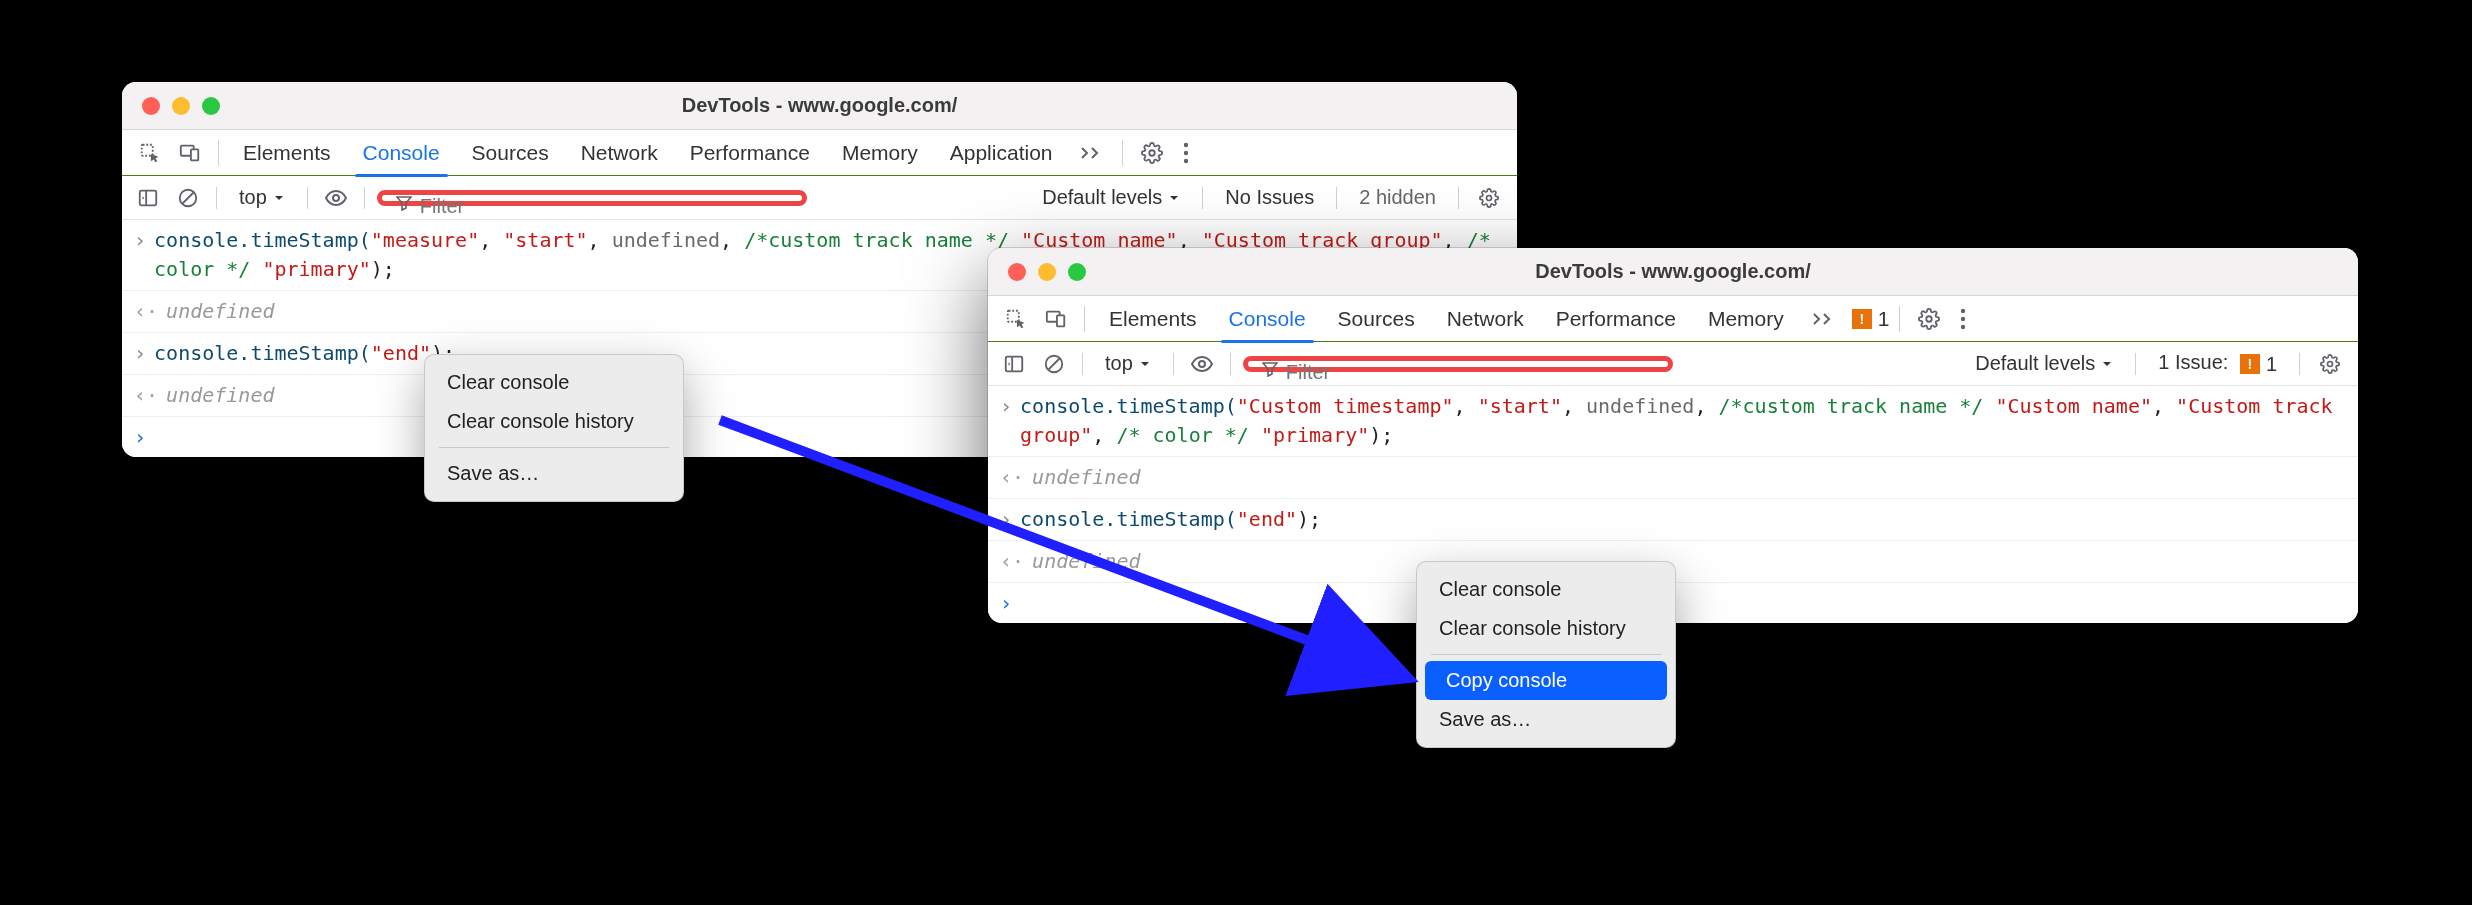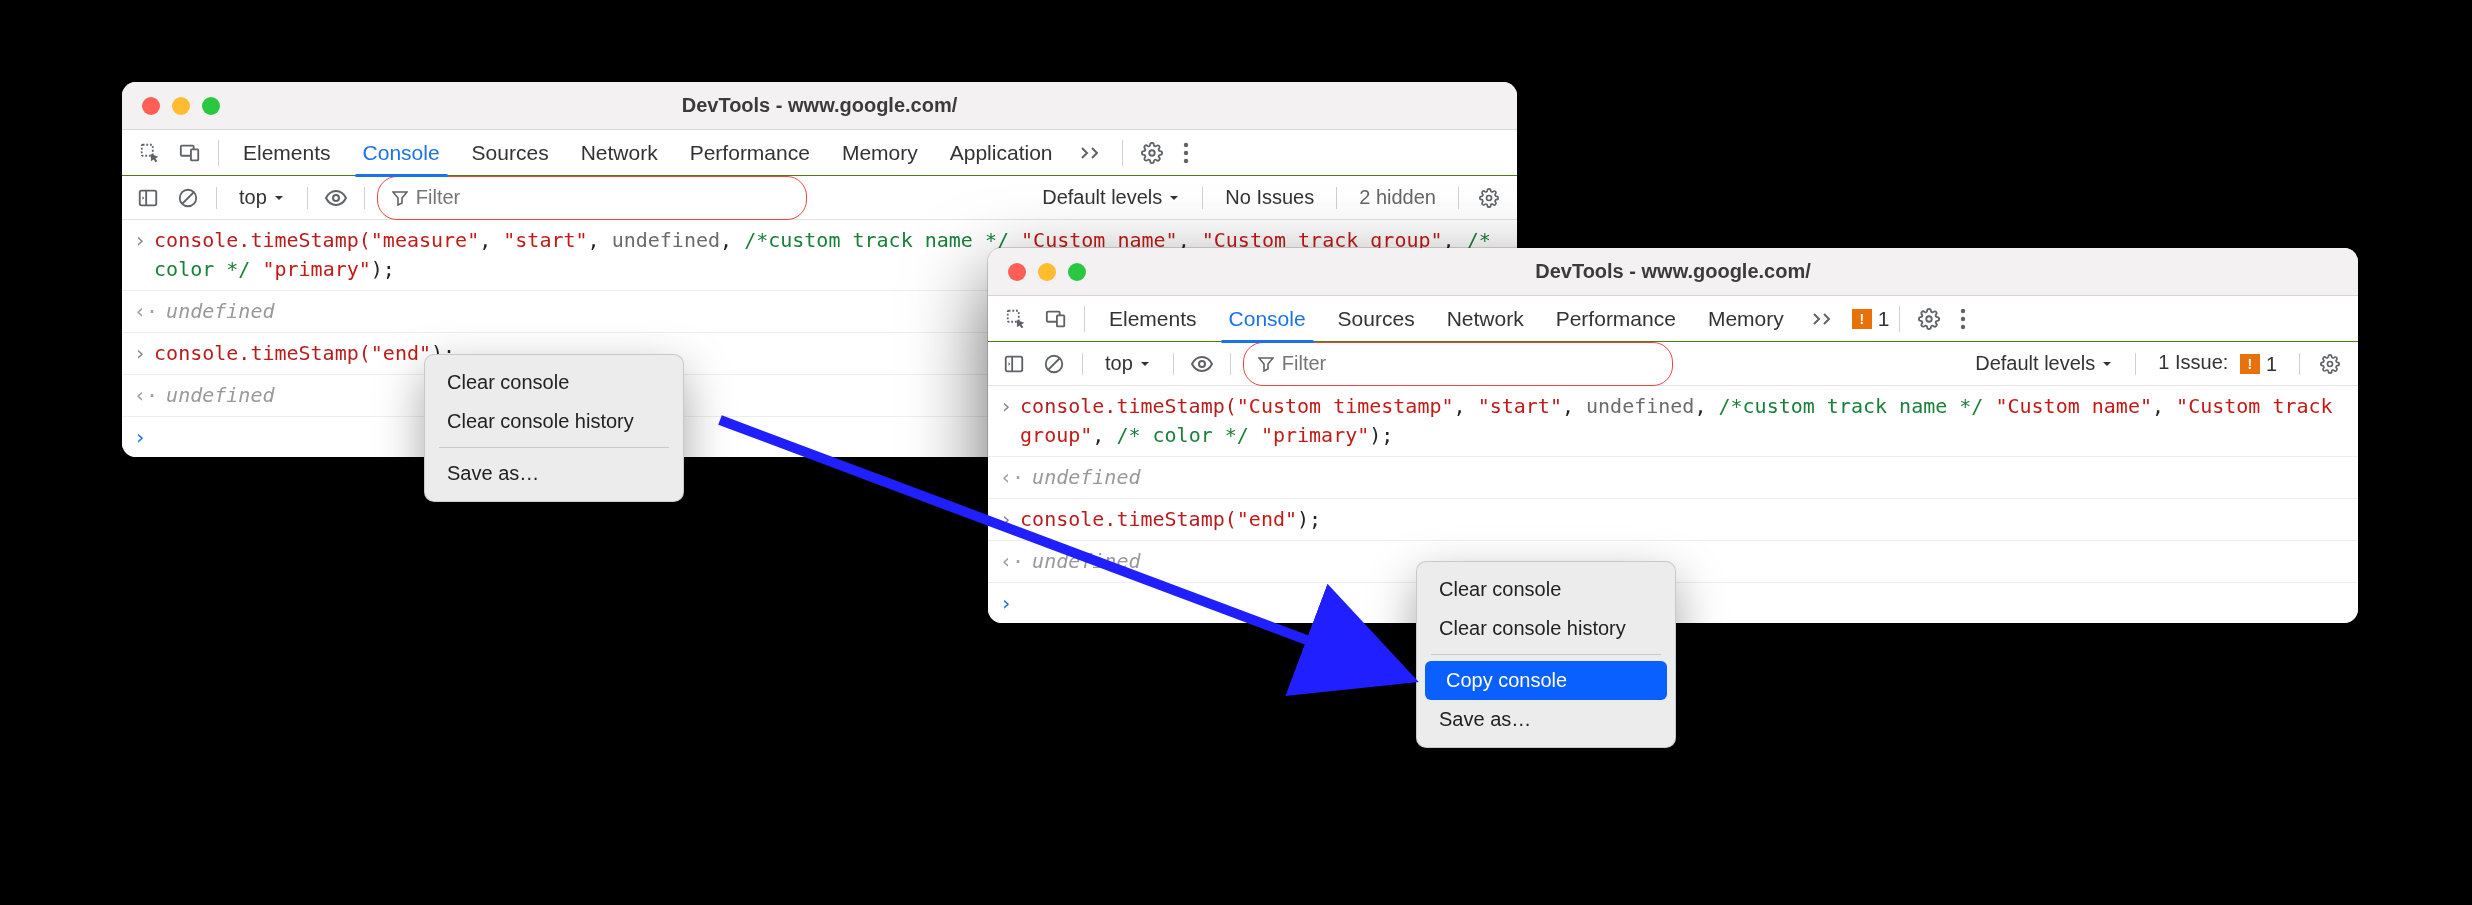--- a/index.html
+++ b/index.html
@@ -110,26 +110,25 @@
   }
   .context-select {
     display: flex; align-items: center; gap: 6px;
     padding: 4px 10px;
     border-radius: 6px;
     color: #333;
     justify-content: space-between;
   }
   .filter-input {
     display: flex;
-    align-items: center;
     gap: 8px;
     background: #fff;
-    border: 1px solid #ef4444;
+    border: 5px solid #ef4444;
     border-radius: 20px;
-    height: 44px;
+    height: 16px;
     padding: 0 14px;
     color: #5f6368;
     min-width: 260px;
   }
   .filter-input .placeholder { color: #757575; }
   .status-text { color: #333; white-space: nowrap; padding: 0 10px; }
   .hidden-count { color: #666; padding: 0 10px; }
 
   .console-body {
     background: #fff;
@@ -144,21 +143,21 @@
     display: flex;
     border-bottom: 1px solid #eee;
     padding: 6px 12px 6px 12px;
     gap: 8px;
     line-height: 1.45;
   }
   .arrow-in { color: #8a8a8a; }
   .arrow-out { color: #a0a0a0; }
   .code { white-space: pre-wrap; }
   .punct { color: #222; }
-  .method { color: #b91c1c; }
+  .method { color: #0c4a6e; }
   .str { color: #c41a16; }
   .undef { color: #6a6a6a; }
   .comment { color: #188038; font-style: normal; text-align: right; }
   .undefined-val { color: #999; font-style: italic; }
   .prompt-line {
     padding: 8px 12px;
     color: #1a73e8;
   }
 
   .context-menu {

